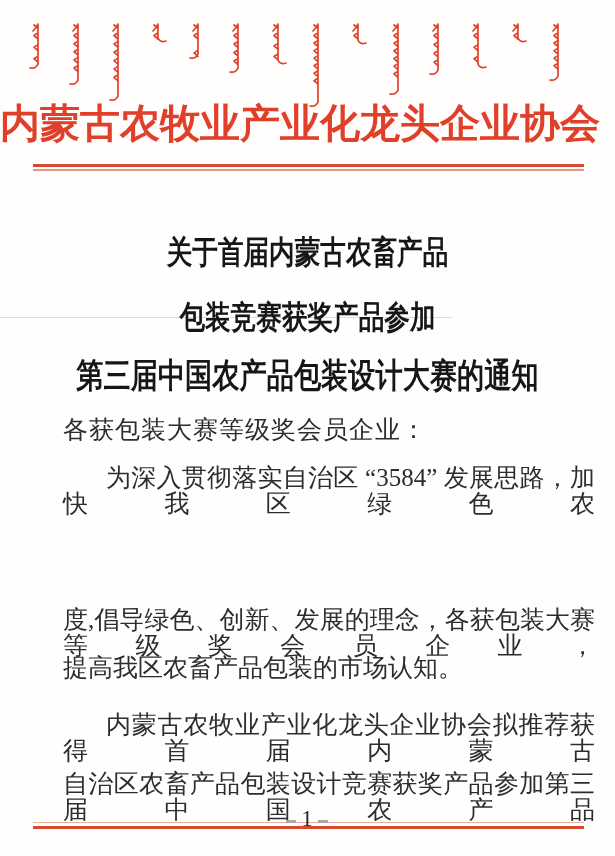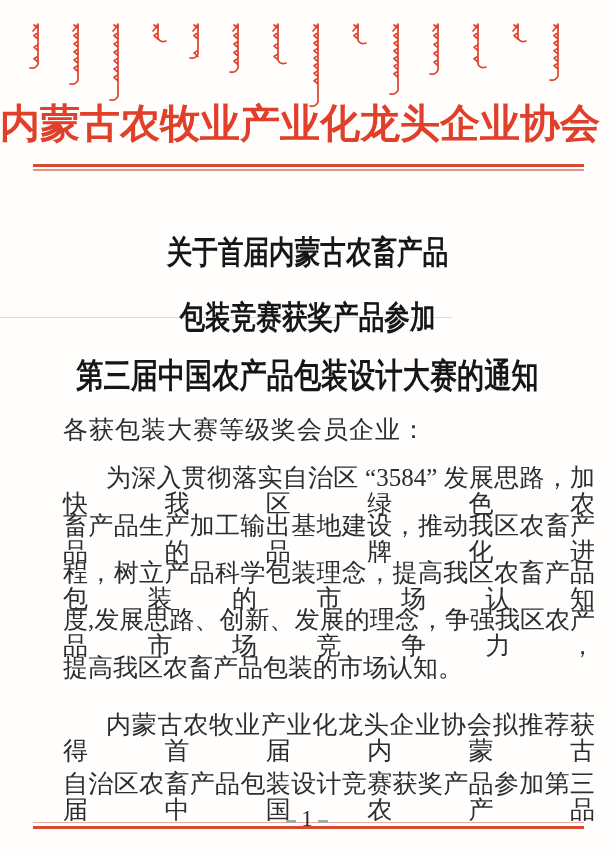--- a/index.html
+++ b/index.html
@@ -93,23 +93,21 @@
 
   <div class="artifact"></div>
 
   <div class="title-line t1">关于首届内蒙古农畜产品</div>
   <div class="title-line t2">包装竞赛获奖产品参加</div>
   <div class="title-line t3">第三届中国农产品包装设计大赛的通知</div>
 
   <div class="bl salutation" style="top:417px">各获包装大赛等级奖会员企业：</div>
 
   <div class="bl just indent" style="top:465px">为深入贯彻落实自治区 “3584” 发展思路，加快我区绿色农</div>
-  <div class="bl just" style="top:513px">畜产品生产加工输出基地建设，推动我区农畜产品的品牌化进</div>
-  <div class="bl just" style="top:560px">程，树立产品科学包装理念，提高我区农畜产品包装的市场认知</div>
-  <div class="bl just" style="top:607px">度,发展思路、创新、发展的理念，争强我区农产品市场竞争力，</div>
+  <div class="bl just" style="top:607px">度,倡导绿色、创新、发展的理念，各获包装大赛等级奖会员企业，</div>
   <div class="bl" style="top:655px">提高我区农畜产品包装的市场认知。</div>
 
   <div class="bl just indent" style="top:712px">内蒙古农牧业产业化龙头企业协会拟推荐获得首届内蒙古</div>
   <div class="bl just" style="top:771px">自治区农畜产品包装设计竞赛获奖产品参加第三届中国农产品</div>
 
   <div class="f-rule f-thin"></div>
   <div class="f-rule f-thick"></div>
   <div class="pdash pdash-l"></div>
   <div class="pagenum">1</div>
   <div class="pdash pdash-r"></div>

